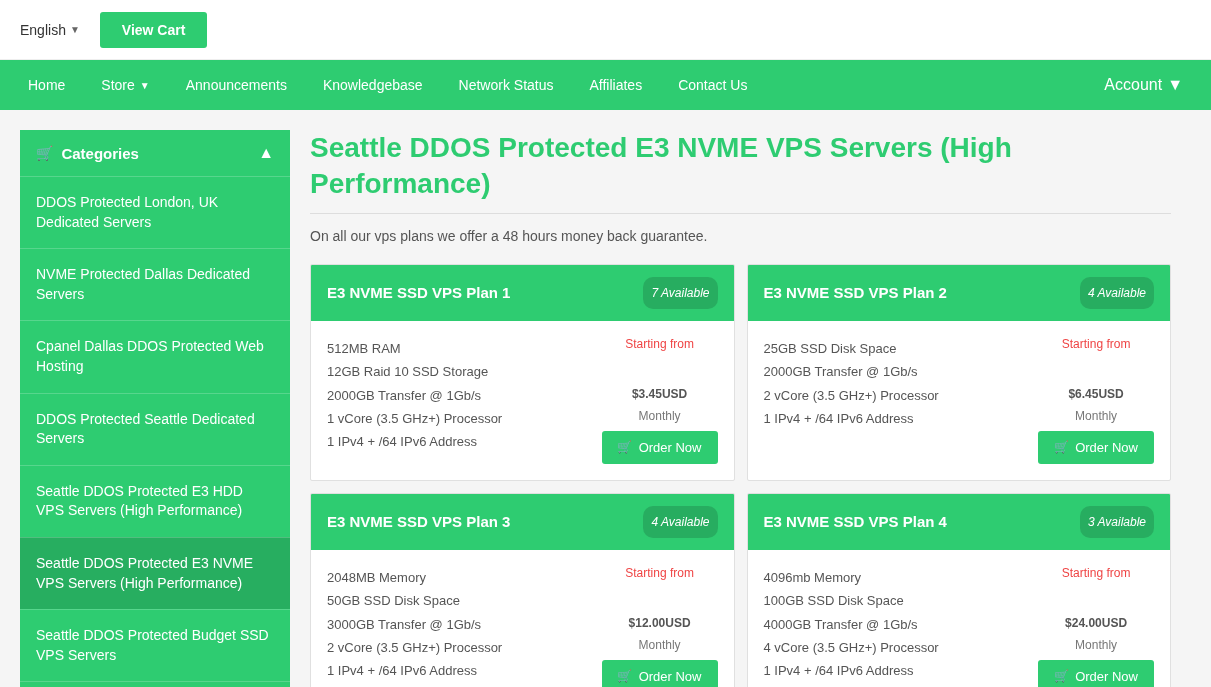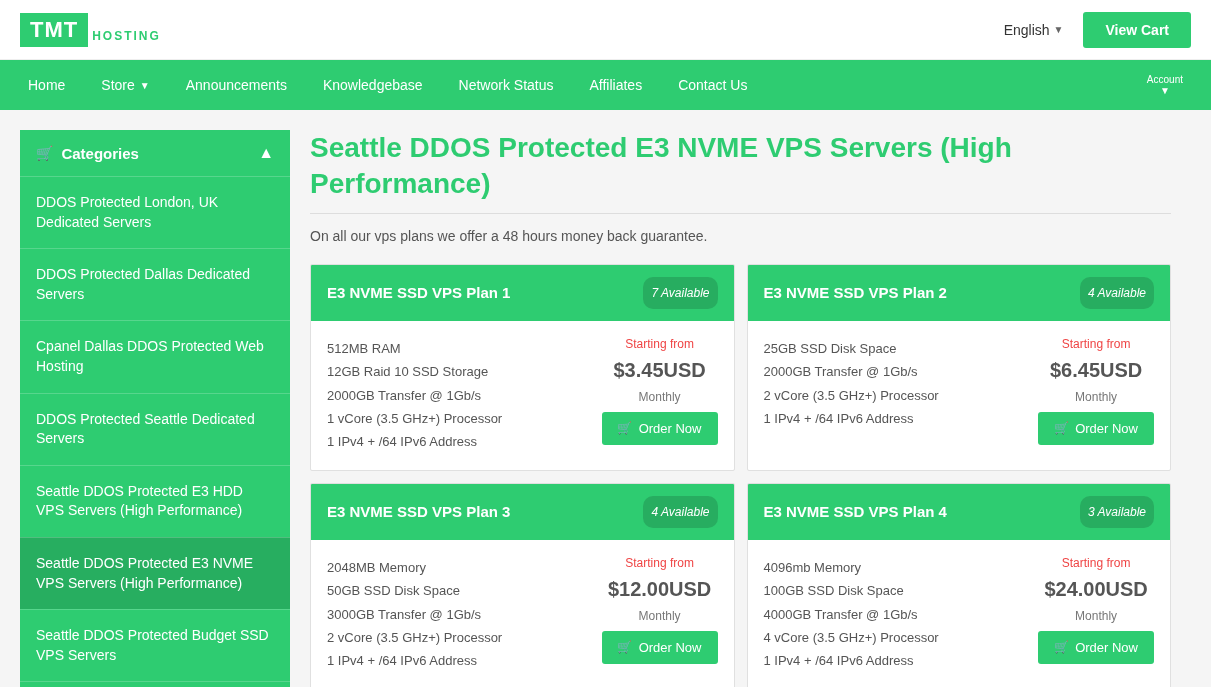--- a/index.html
+++ b/index.html
@@ -85,23 +85,23 @@
       gap: 5px;
     }
     .nav-item .arrow { font-size: 10px; }
     .nav-spacer { flex: 1; }
     .nav-account {
       display: flex;
       align-items: center;
       color: #fff;
       padding: 0 18px;
       cursor: pointer;
-      font-size: 10px;
+      font-size: 16px;
       font-weight: 500;
-      flex-direction: column;
+      gap: 5px;
     }
 
     
     .main-container {
       display: flex;
       gap: 0;
       padding: 20px 20px;
       max-width: 1211px;
       margin: 0 auto;
     }
@@ -211,22 +211,23 @@
       align-items: center;
       justify-content: space-between;
       gap: 8px;
     }
     .starting-from {
       color: #ef4444;
       font-size: 12px;
     }
     .price {
       color: #555;
-      font-size: 20px;
-      font-weight: bold;
+      font-size: 12px;
+      font-weight: bold;
+      margin-top: 28px;
     }
     .billing-period {
       color: #777;
       font-size: 12px;
     }
     .order-btn {
       background: #2ecc71;
       color: #fff;
       border: none;
       padding: 9px 16px;
@@ -237,26 +238,20 @@
       align-items: center;
       gap: 6px;
       white-space: nowrap;
     }
     .cart-btn-icon { font-size: 12px; }
   </style>
 </head>
 <body>
 
 <div class="top-bar">
-  <div class="logo">
-    <div class="logo-box">
-      <span>TMT</span>
-    </div>
-    <span class="logo-hosting">HOSTING</span>
-  </div>
   <div class="top-right">
     <div class="lang-selector">
       <span>English</span>
       <span class="lang-arrow">▼</span>
     </div>
     <button class="view-cart-btn">View Cart</button>
   </div>
 </div>
 
 <nav class="nav-bar">
@@ -296,21 +291,21 @@
       <div class="sidebar-header-left">
         <span class="cart-icon">🛒</span>
         <span>Categories</span>
       </div>
       <span class="sidebar-toggle">▲</span>
     </div>
     <div class="sidebar-item">
       <span>DDOS Protected London, UK Dedicated Servers</span>
     </div>
     <div class="sidebar-item">
-      <span>DDOS Protected Dallas Dedicated Servers</span>
+      <span>NVME Protected Dallas Dedicated Servers</span>
     </div>
     <div class="sidebar-item">
       <span>Cpanel Dallas DDOS Protected Web Hosting</span>
     </div>
     <div class="sidebar-item">
       <span>DDOS Protected Seattle Dedicated Servers</span>
     </div>
     <div class="sidebar-item">
       <span>Seattle DDOS Protected E3 HDD VPS Servers (High Performance)</span>
     </div>

